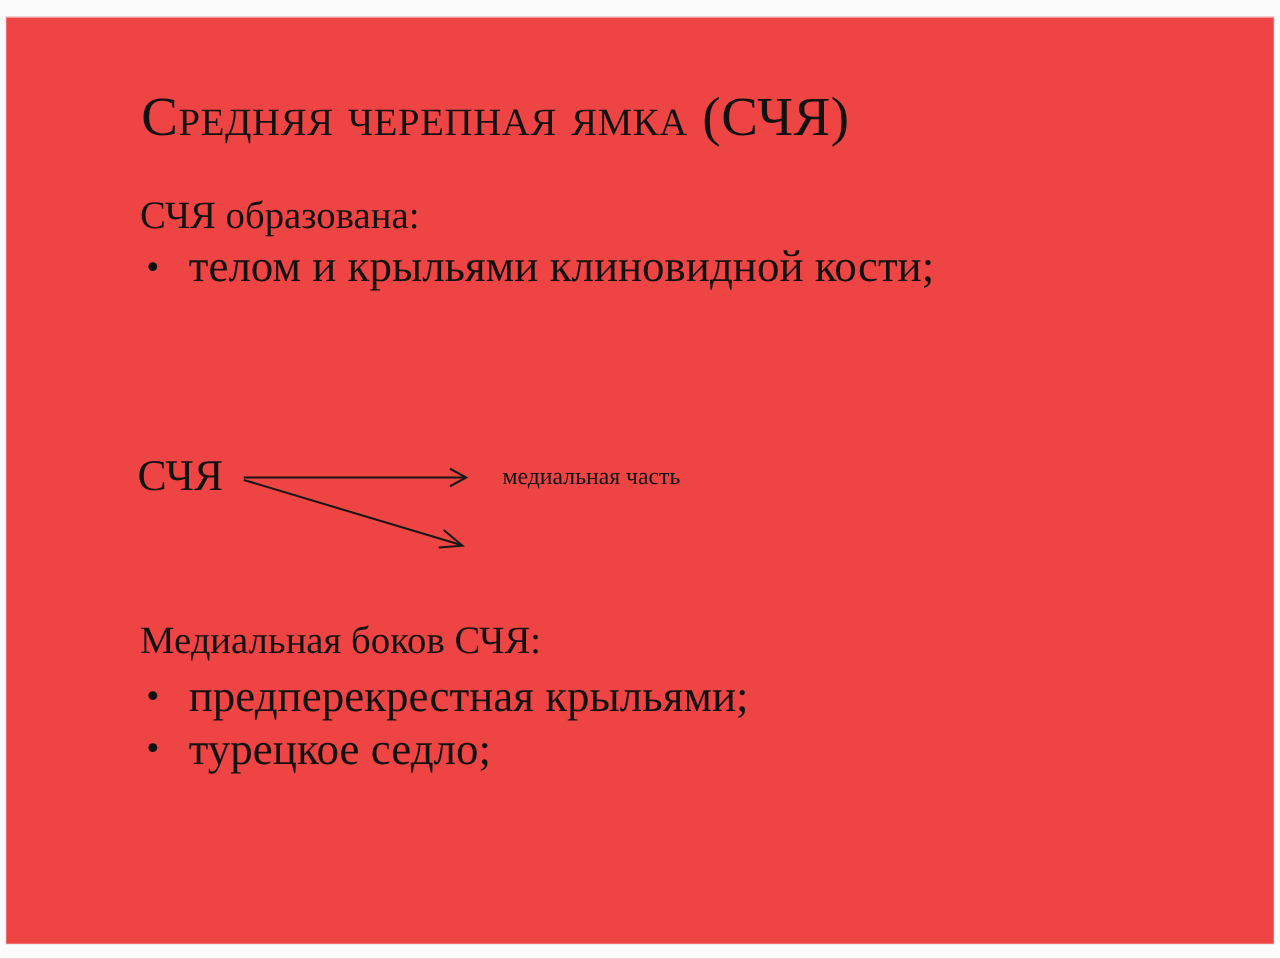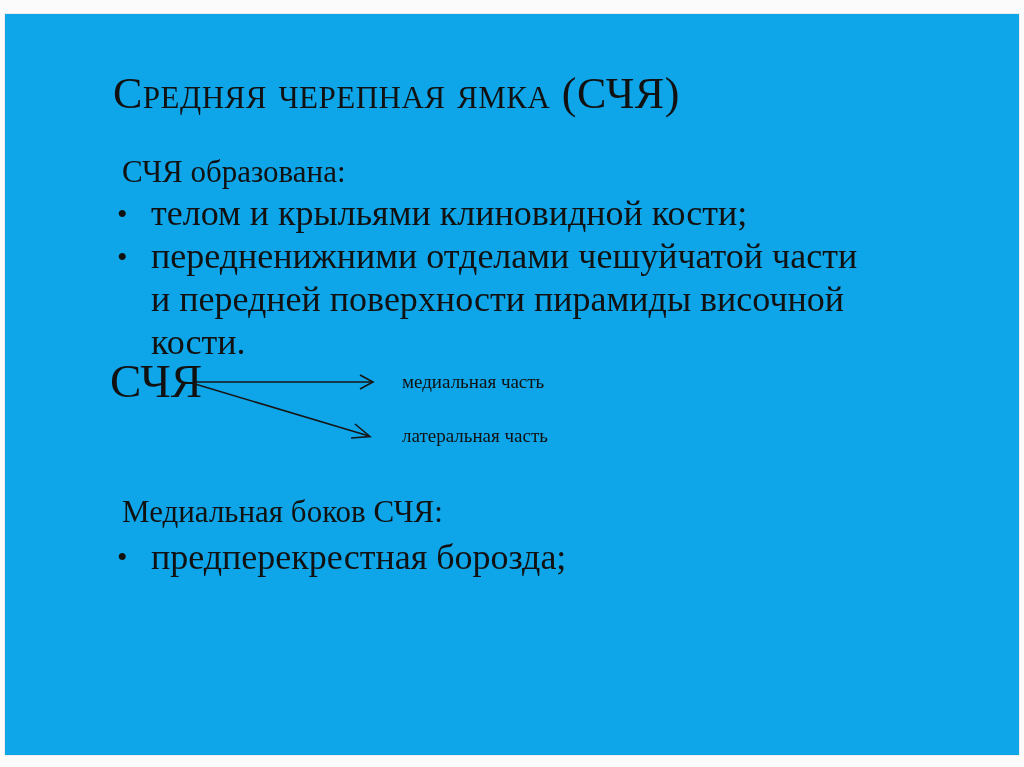--- a/index.html
+++ b/index.html
@@ -11,36 +11,36 @@
     overflow: hidden;
   }
   .canvas {
     position: relative;
     width: 1024px; height: 767px;
   }
   .slide {
     position: absolute;
     left: 4px; top: 13px;
     width: 1014px; height: 741px;
-    background: #0ea5e9;
+    background: #ef4444;
     border: 1px solid #ececec;
   }
   .abs { position: absolute; }
 
   .title {
     left: 108px; top: 56px;
     font-size: 44px;
     line-height: 48px;
     font-variant: small-caps;
     letter-spacing: 0.5px;
     white-space: nowrap;
   }
 
   .sec-heading {
-    left: 117px;
+    left: 107px;
     font-size: 31px;
     line-height: 43px;
     white-space: nowrap;
   }
   .heading-1 { top: 136px; }
   .heading-2 { top: 476px; }
 
   ul.slide-list {
     left: 105px;
     margin: 0; padding: 0;
@@ -56,21 +56,21 @@
   }
   ul.slide-list li::before {
     content: "\2022";
     position: absolute;
     left: 7px; top: 0;
     font-size: 30px;
   }
 
   .scya-label {
     left: 105px; top: 348px;
-    font-size: 47px;
+    font-size: 35px;
     line-height: 38px;
   }
   .branch-label {
     left: 397px;
     font-size: 19px;
     line-height: 26px;
     white-space: nowrap;
   }
   .branch-medial  { top: 355px; }
   .branch-lateral { top: 409px; }
@@ -87,39 +87,38 @@
 
 <div class="canvas">
   <div class="slide">
 
     <div class="abs title">Средняя черепная ямка (СЧЯ)</div>
 
     <div class="abs sec-heading heading-1">СЧЯ образована:</div>
 
     <ul class="abs slide-list list-1">
       <li>телом и крыльями клиновидной кости;</li>
-      <li>передненижними отделами чешуйчатой части и передней поверхности пирамиды височной кости.</li>
     </ul>
 
     <div class="abs scya-label">СЧЯ</div>
 
     <svg class="abs arrows-svg" viewBox="0 0 200 85" aria-hidden="true">
       <g>
         <line x1="7" y1="18" x2="184" y2="18"></line>
         <polyline class="head" points="172,11 185,18 172,25"></polyline>
       </g>
       <g>
         <line x1="7" y1="20" x2="181" y2="72"></line>
         <polyline class="head" points="167,60 182,72.5 163,74"></polyline>
       </g>
     </svg>
 
     <div class="abs branch-label branch-medial">медиальная часть</div>
-    <div class="abs branch-label branch-lateral">латеральная часть</div>
 
     <div class="abs sec-heading heading-2">Медиальная боков СЧЯ:</div>
 
     <ul class="abs slide-list list-2">
-      <li>предперекрестная борозда;</li>
+      <li>предперекрестная крыльями;</li>
+      <li>турецкое седло;</li>
     </ul>
 
   </div>
 </div>
 
 </body></html>

